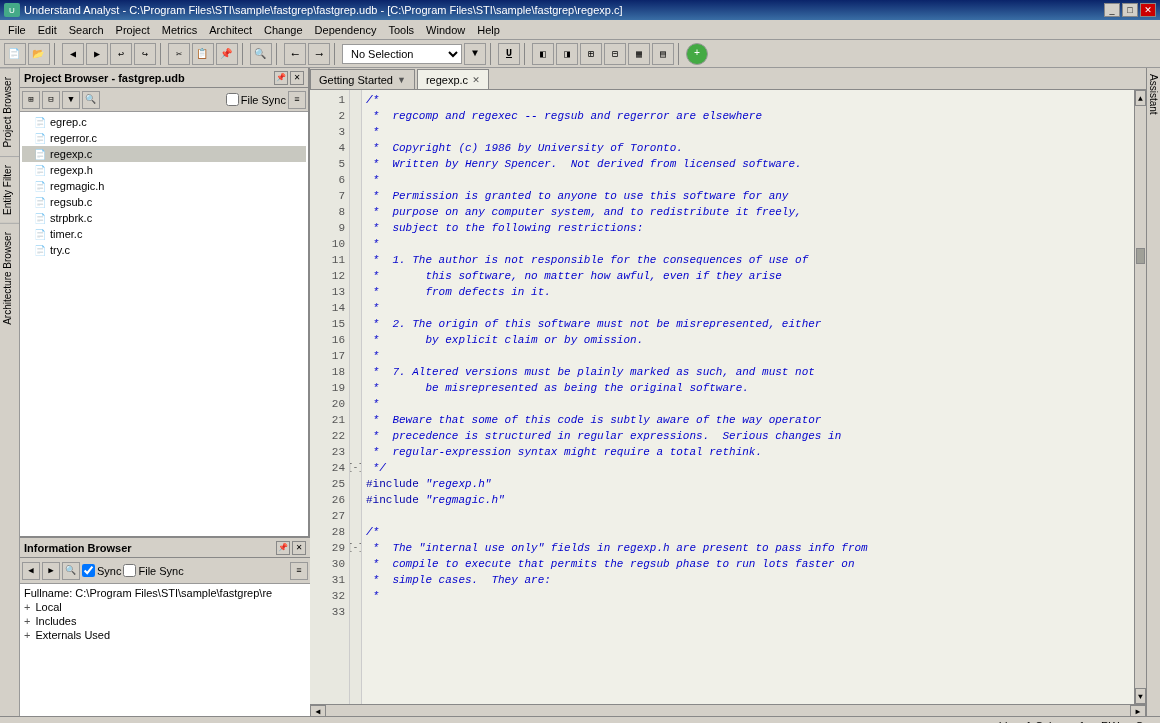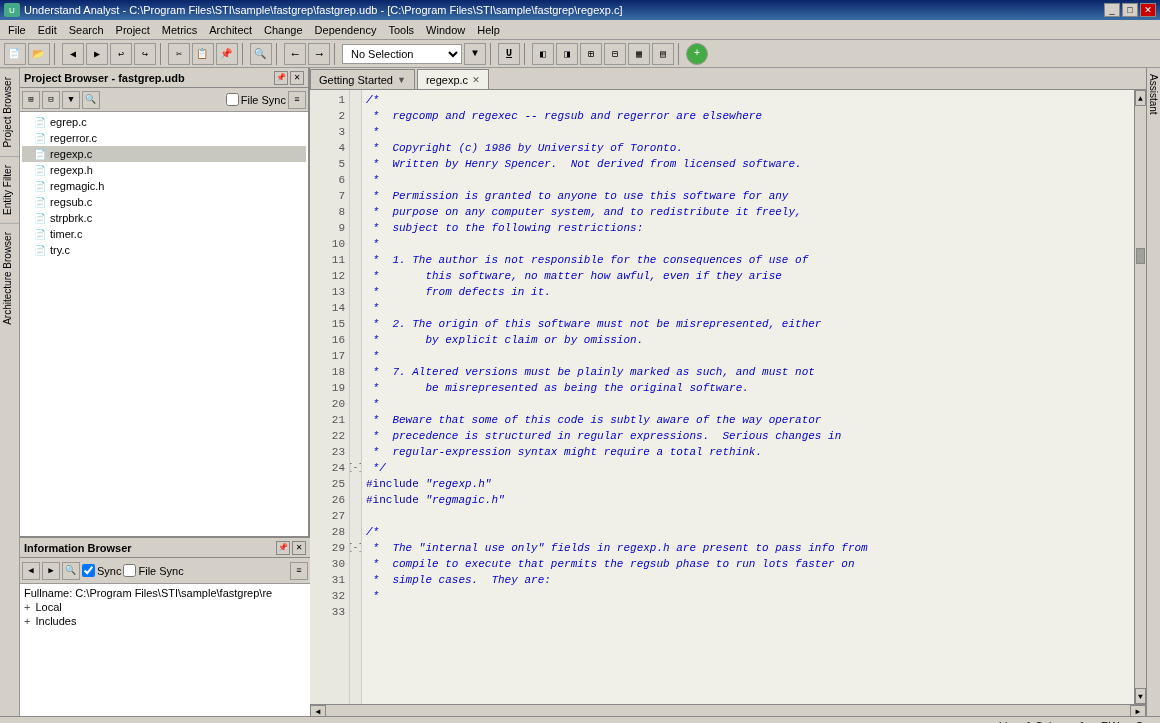--- a/index.html
+++ b/index.html
@@ -495,20 +495,24 @@
         <div class="info-item">
           <span>Fullname: C:\Program Files\STI\sample\fastgrep\re</span>
         </div>
         <div class="info-item" style="cursor:pointer;">
           <span class="info-expand">+</span>
           <span>Local</span>
         </div>
         <div class="info-item" style="cursor:pointer;">
           <span class="info-expand">+</span>
           <span>Includes</span>
+        </div>
+        <div class="info-item" style="cursor:pointer;">
+          <span class="info-expand">+</span>
+          <span>Externals Used</span>
         </div>
       </div>
     </div>
   </div>
 
   <div id="editor-area">
 
     <div id="editor-tabs">
       <div class="editor-tab">
         <span>Getting Started</span>

